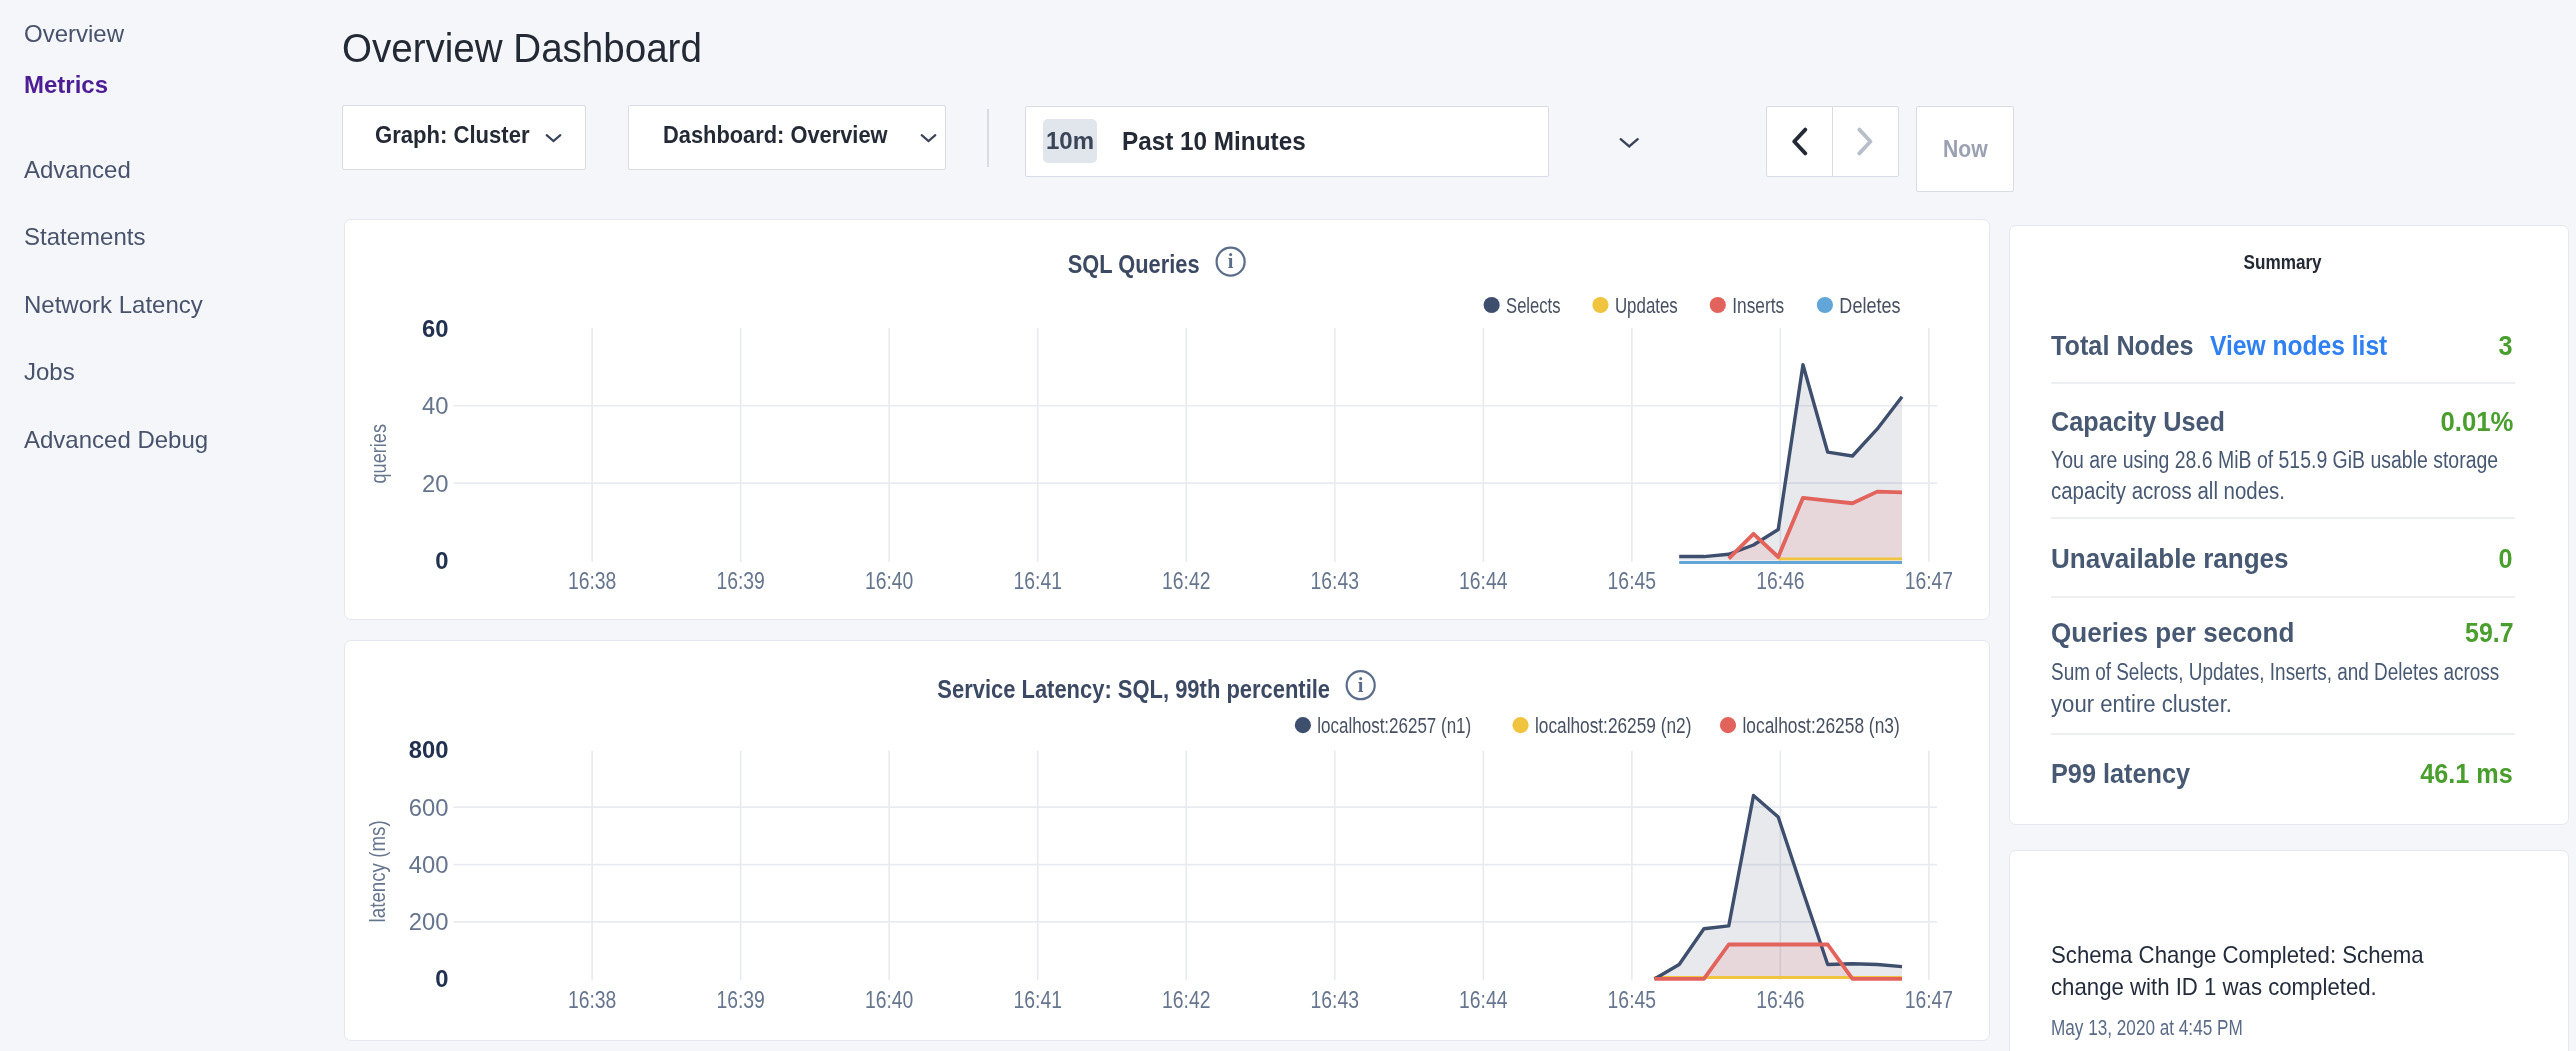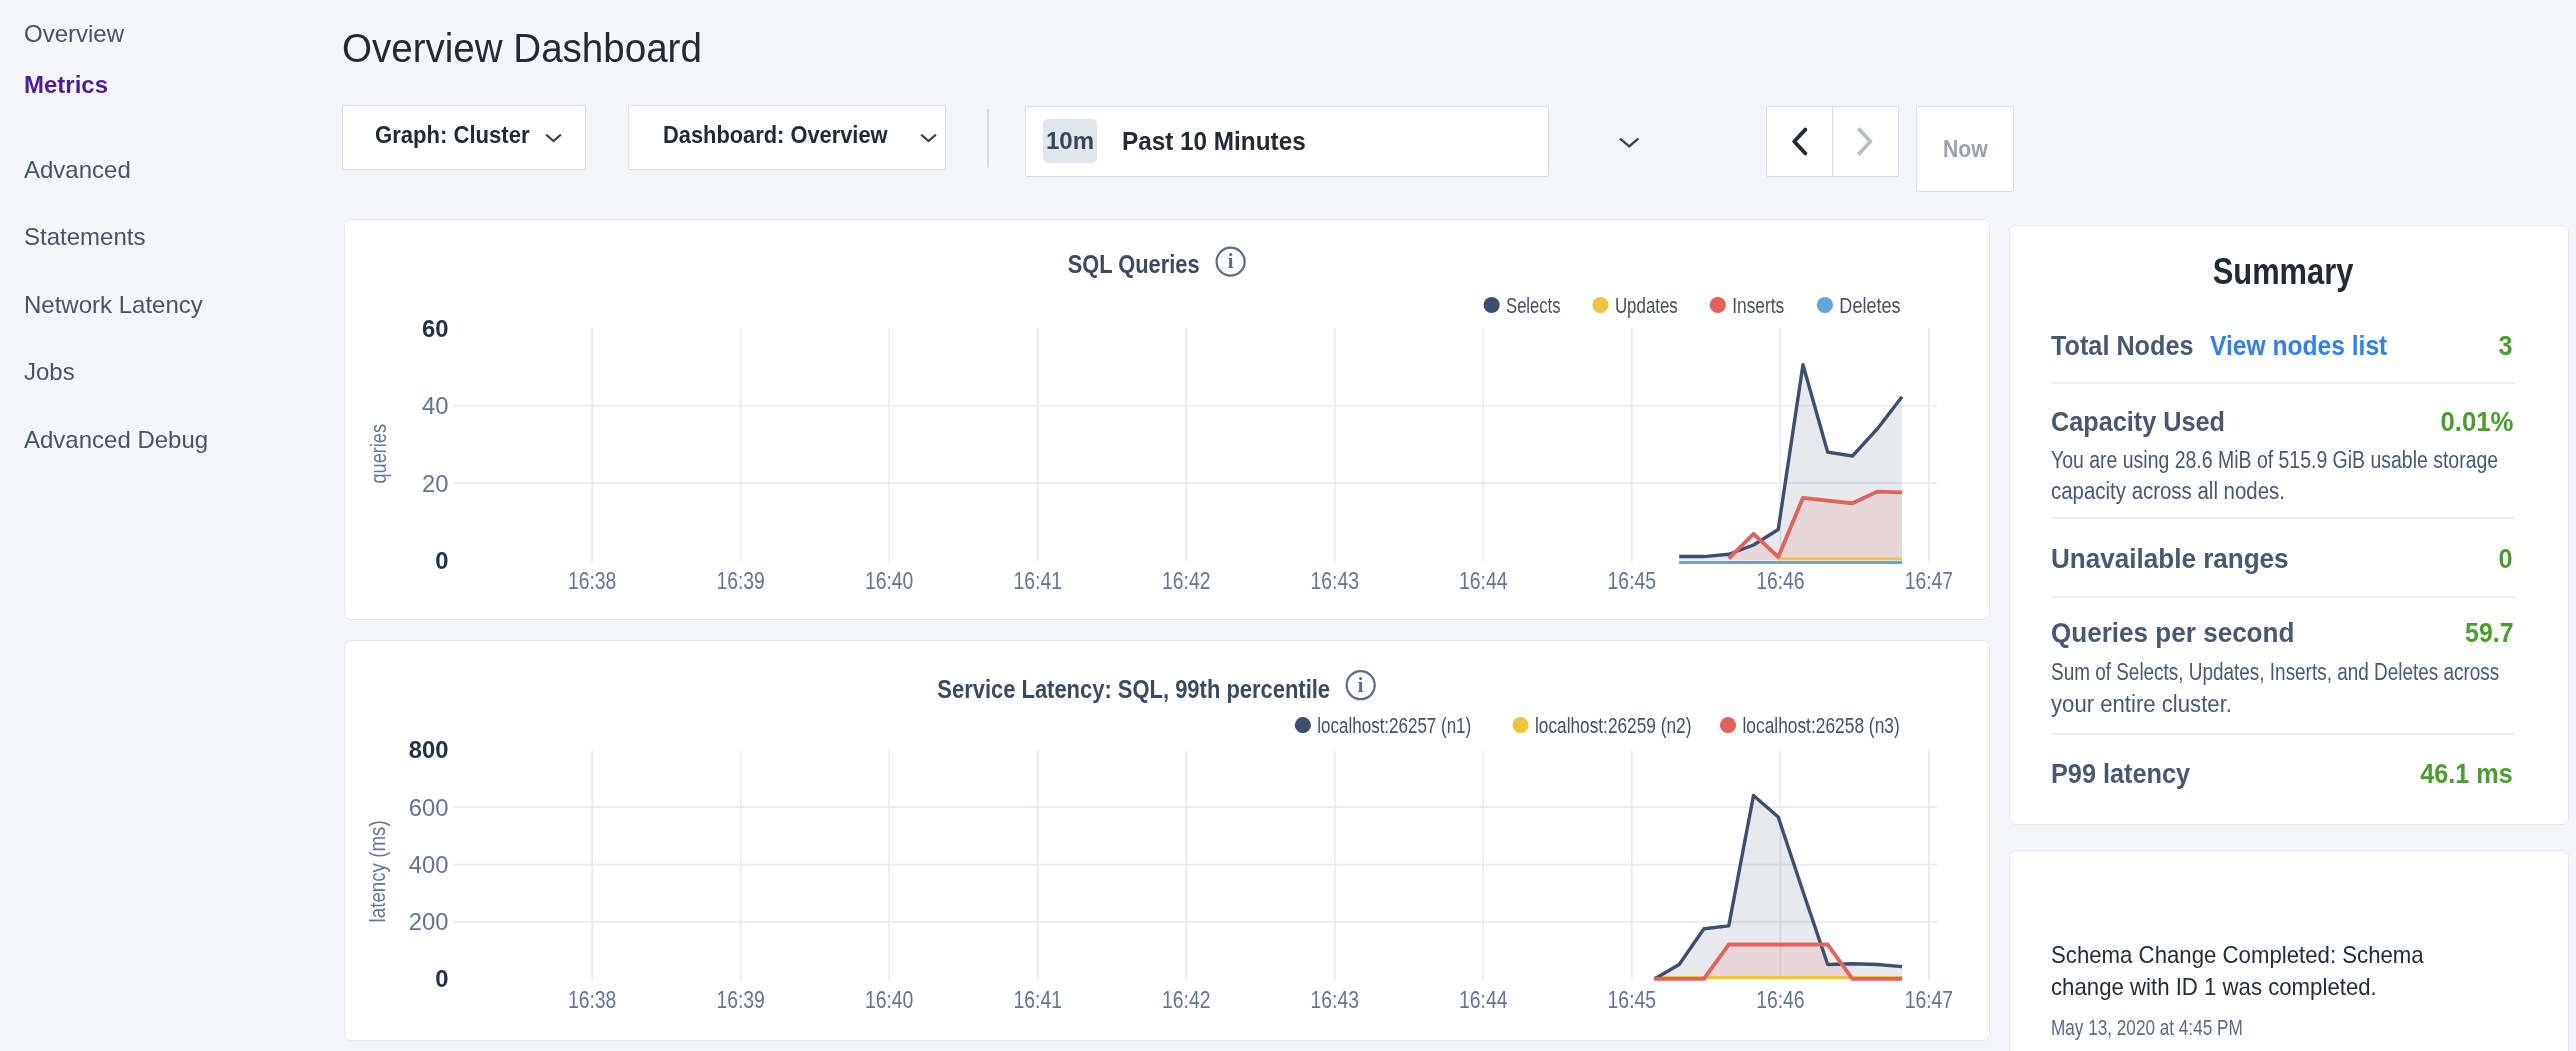--- a/index.html
+++ b/index.html
@@ -5,21 +5,21 @@
   font-family:"Liberation Sans", sans-serif; position:relative; }
 .abs { position:absolute; }
 .navitem { position:absolute; left:24px; font-size:24px; color:#48536b; white-space:nowrap; }
 .panel { position:absolute; background:#fff; border:1.7px solid #e4e7ed; border-radius:6.8px; }
 .ctl { position:absolute; background:#fff; border:1.7px solid #d8dce5; border-radius:2px; }
 .sx { display:inline-block; transform-origin:left center; white-space:nowrap; }
 .slabel { position:absolute; left:41px; font-size:28px; font-weight:bold; color:#475872; white-space:nowrap; transform-origin:left center; }
 .sval { position:absolute; right:55px; font-size:28px; font-weight:bold; color:#4a9e2e; white-space:nowrap; transform-origin:right center; }
 .ssub { position:absolute; left:41px; font-size:23px; color:#475872; white-space:nowrap; transform-origin:left top; }
 .sdiv { position:absolute; left:41px; width:464px; height:1.7px; background:#edeff2; }
-.ptitle { position:absolute; left:41px; width:464px; text-align:center; font-size:36px; font-weight:bold; color:#242a35; }
+.ptitle { position:absolute; left:41px; width:464px; text-align:center; font-size:20px; font-weight:bold; color:#242a35; }
 </style></head>
 <body>
 
 <div class="navitem" style="top:19.6px;">Overview</div>
 <div class="navitem" style="top:71px;font-weight:bold;color:#4c1d95;">Metrics</div>
 <div class="navitem" style="top:156px;">Advanced</div>
 <div class="navitem" style="top:223px;">Statements</div>
 <div class="navitem" style="top:291px;">Network Latency</div>
 <div class="navitem" style="top:358px;">Jobs</div>
 <div class="navitem" style="top:426px;">Advanced Debug</div>

